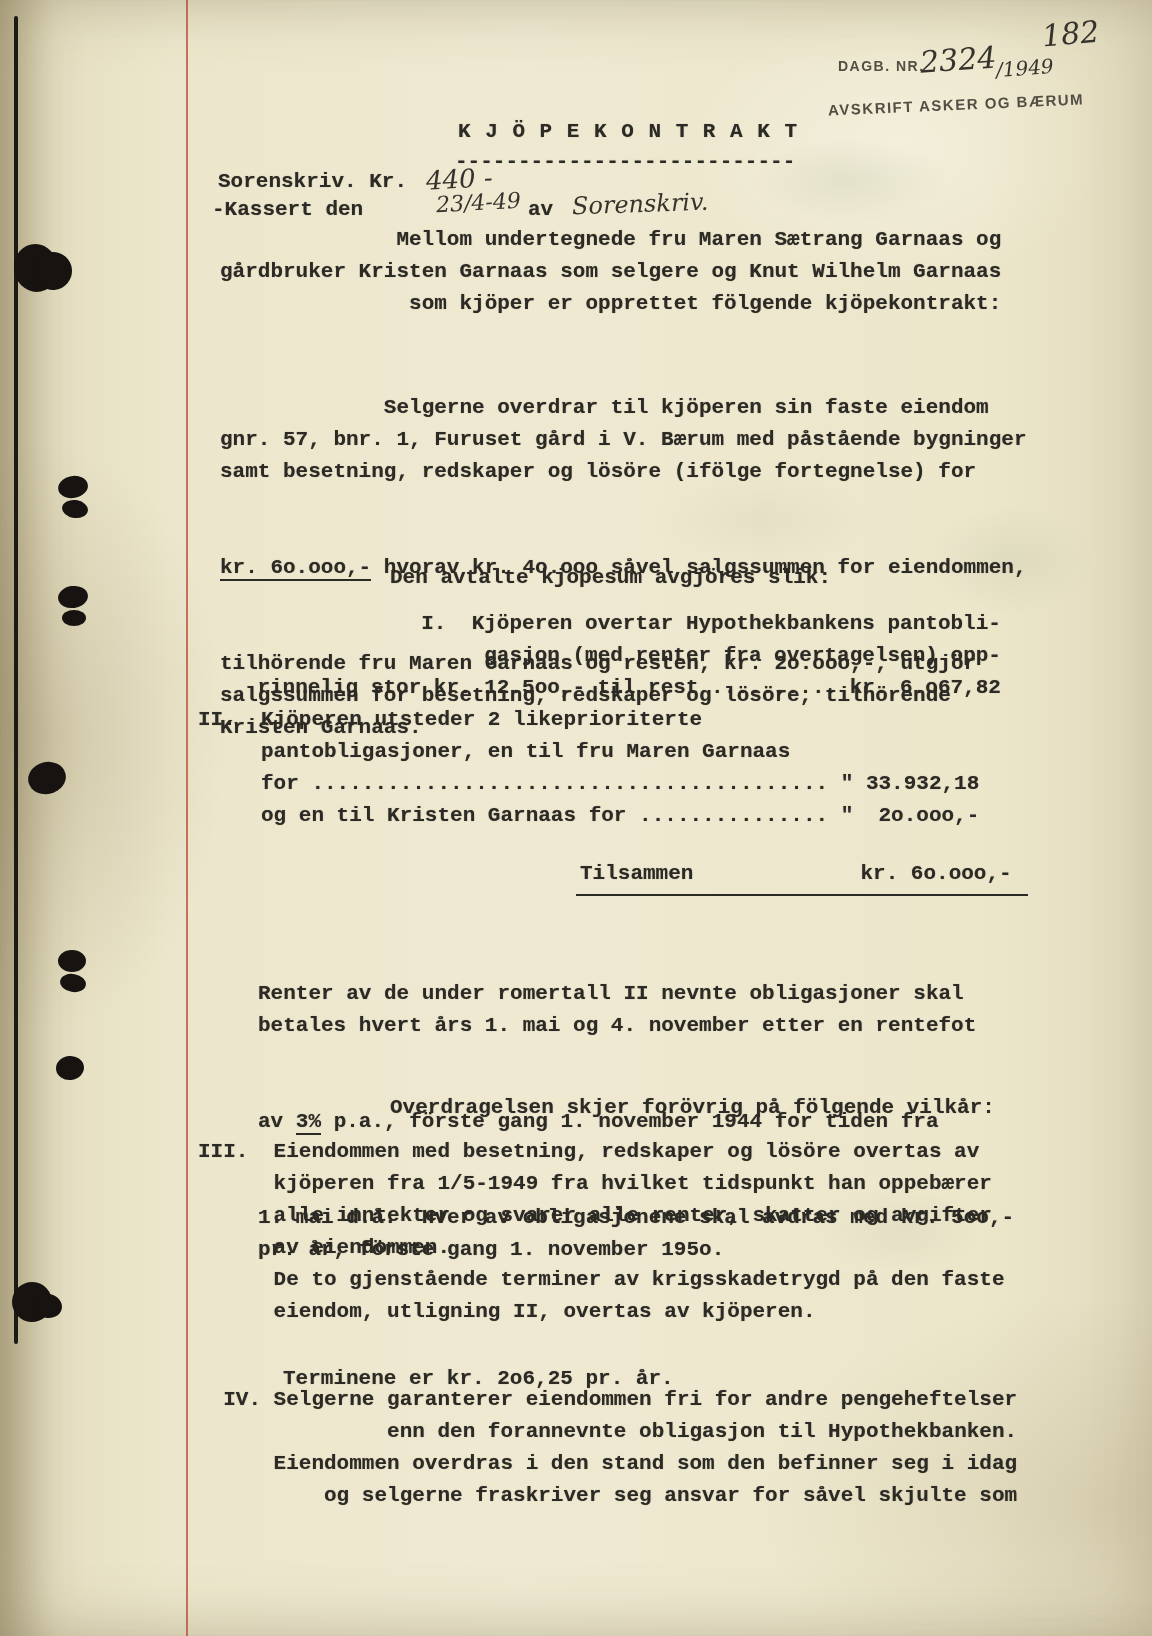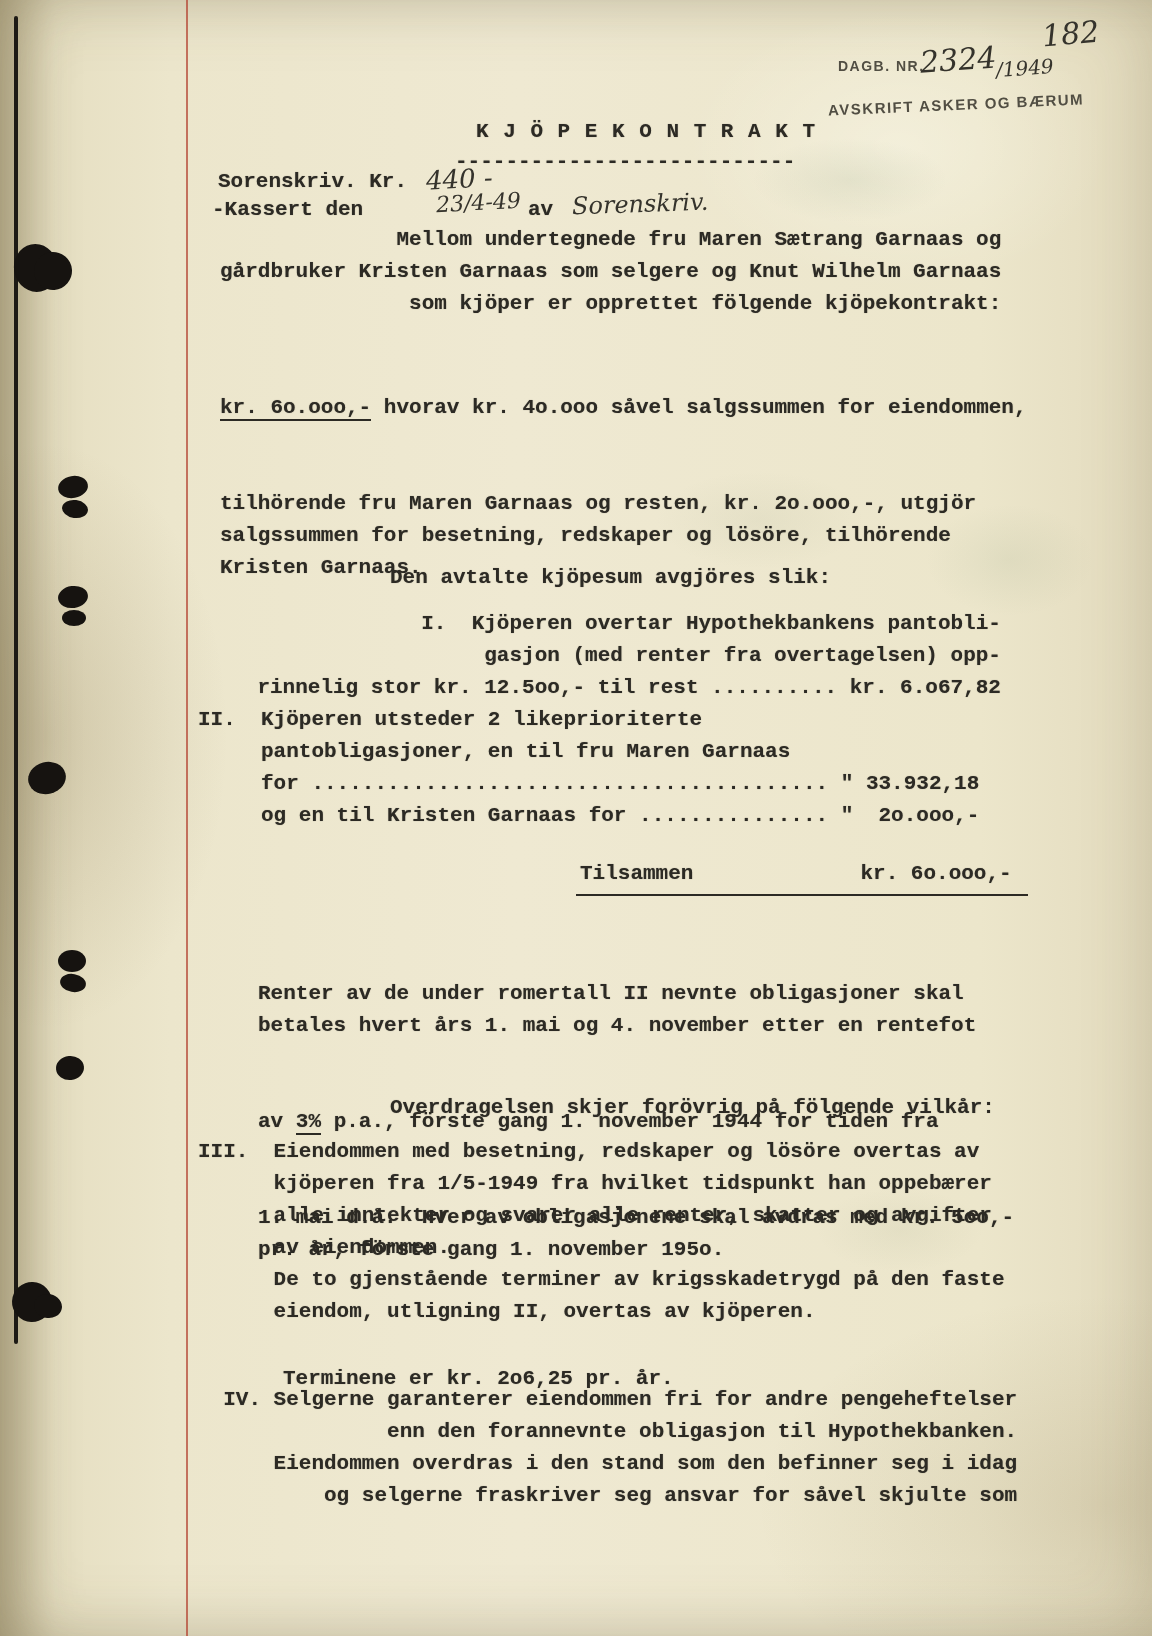--- a/index.html
+++ b/index.html
@@ -78,36 +78,39 @@
   <div class="blot" style="left:12px;top:1282px;width:40px;height:40px;transform:rotate(-20deg);"></div>
   <div class="blot" style="left:34px;top:1294px;width:28px;height:24px;transform:rotate(12deg);"></div>
 
   <div class="hand" style="left:1042px;top:16px;font-size:30px;transform:rotate(-5deg);">182</div>
 
   <div class="stamp" style="left:838px;top:58px;font-size:14px;">DAGB. NR.</div>
   <div class="hand" style="left:920px;top:42px;font-size:30px;transform:rotate(-4deg);">2324</div>
   <div class="hand" style="left:996px;top:56px;font-size:20px;transform:rotate(-4deg);">/1949</div>
   <div class="stamp" style="left:828px;top:96px;font-size:15px;transform:rotate(-2.5deg);">AVSKRIFT ASKER OG BÆRUM</div>
 
-  <div class="tw title" style="left:476px;top:116px;">K J Ö P E K O N T R A K T</div>
+  <div class="tw title" style="left:458px;top:116px;">K J Ö P E K O N T R A K T</div>
   <div class="tw" style="left:455px;top:146px;">---------------------------</div>
 
   <div class="tw" style="left:218px;top:166px;">Sorenskriv. Kr.</div>
   <div class="hand" style="left:426px;top:164px;font-size:26px;transform:rotate(-3deg);">440 -</div>
 
   <div class="tw" style="left:212px;top:194px;">-Kassert den</div>
   <div class="hand" style="left:436px;top:190px;font-size:22px;transform:rotate(-3deg);">23/4-49</div>
   <div class="tw" style="left:528px;top:194px;">av</div>
   <div class="hand" style="left:572px;top:190px;font-size:24px;transform:rotate(-2deg);">Sorenskriv.</div>
 
   <div class="tw" style="left:220px;top:224px;text-align:right;">             Mellom undertegnede fru Maren Sætrang Garnaas og
 gårdbruker Kristen Garnaas som selgere og Knut Wilhelm Garnaas
 som kjöper er opprettet fölgende kjöpekontrakt:</div>
 
   <div class="tw" style="left:220px;top:328px;">
+    <div>             Selgerne overdrar til kjöperen sin faste eiendom
+gnr. 57, bnr. 1, Furuset gård i V. Bærum med påstående bygninger
+samt besetning, redskaper og lösöre (ifölge fortegnelse) for</div>
     <div><span class="ul">kr. 6o.ooo,-</span><span> hvorav kr. 4o.ooo såvel salgssummen for eiendommen,</span></div>
     <div>tilhörende fru Maren Garnaas og resten, kr. 2o.ooo,-, utgjör
 salgssummen for besetning, redskaper og lösöre, tilhörende
 Kristen Garnaas.</div>
   </div>
 
   <div class="tw" style="left:390px;top:562px;">Den avtalte kjöpesum avgjöres slik:</div>
 
   <div class="tw" style="left:207px;top:608px;text-align:right;">I.  Kjöperen overtar Hypothekbankens pantobli-
     gasjon (med renter fra overtagelsen) opp-

